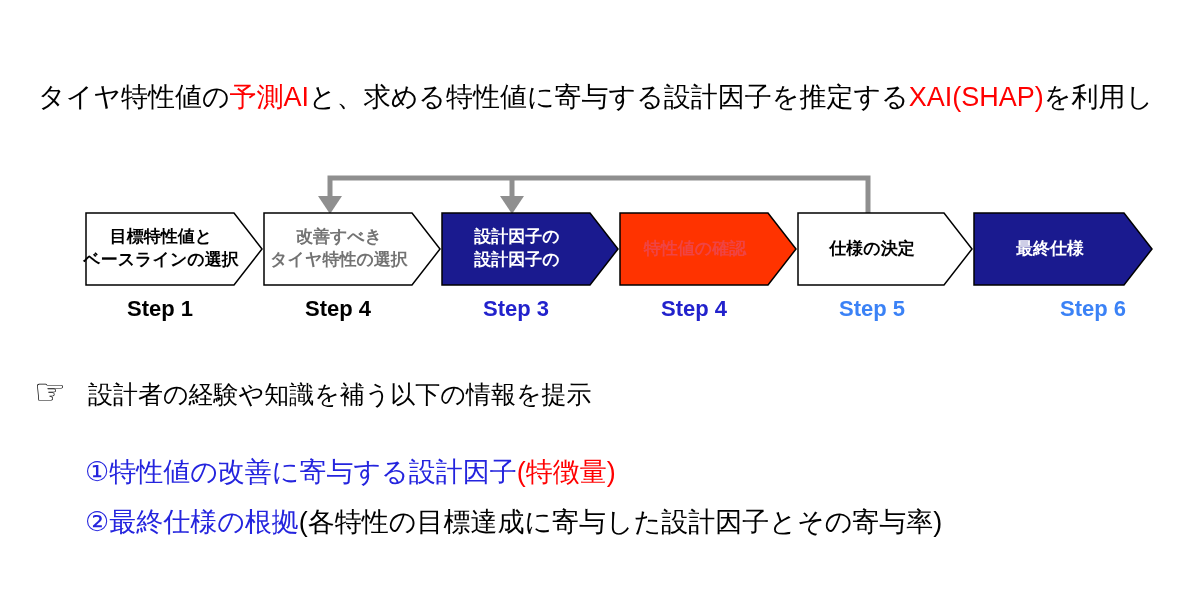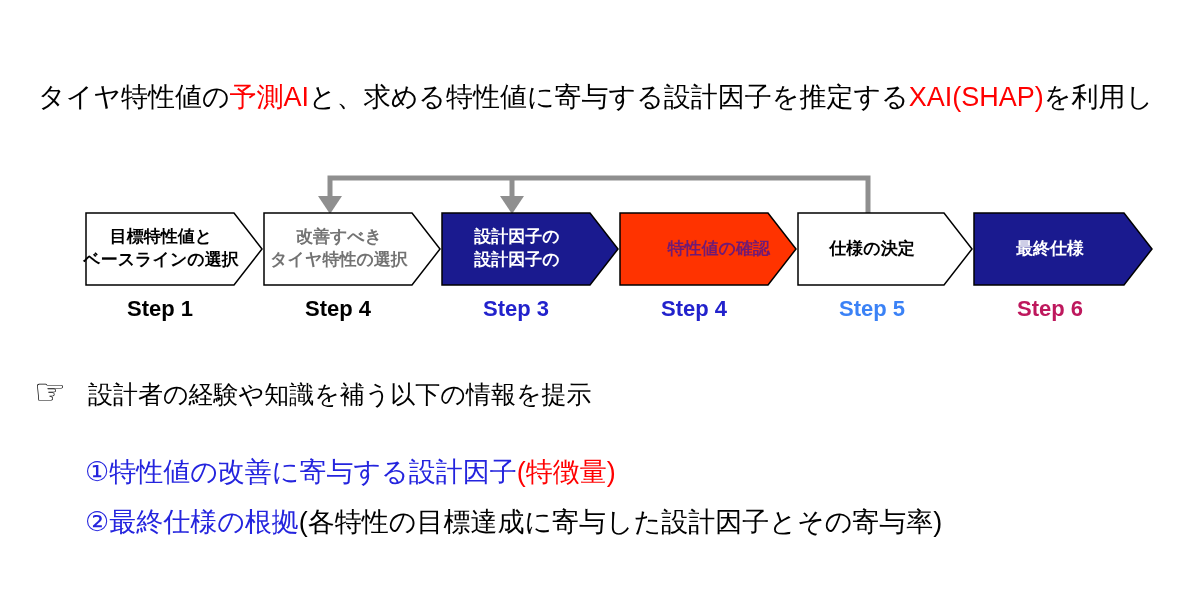--- a/index.html
+++ b/index.html
@@ -64,39 +64,39 @@
     <span>ベースラインの選択</span>
   </div>
   <div class="chev-text" style="left: 264px; width: 150px; color: #737373;">
     <span>改善すべき</span>
     <span>タイヤ特性の選択</span>
   </div>
   <div class="chev-text" style="left: 442px; width: 150px; color: rgb(255, 255, 255);">
     <span>設計因子の</span>
     <span>設計因子の</span>
   </div>
-  <div class="chev-text" style="left: 620px; width: 150px; color: #701a75; align-items: flex-end;">
+  <div class="chev-text" style="left: 620px; width: 150px; color: #ef4444;">
     <span>特性値の確認</span>
     <span></span>
   </div>
   <div class="chev-text" style="left: 798px; width: 148px; color: rgb(0, 0, 0);">
     <span>仕様の決定</span>
     <span></span>
   </div>
   <div class="chev-text" style="left: 974px; width: 152px; color: rgb(255, 255, 255);">
     <span>最終仕様</span>
     <span></span>
   </div>
 
   <div class="step-label" style="left: 86px; color: rgb(0, 0, 0);">Step 1</div>
   <div class="step-label" style="left: 264px; color: rgb(0, 0, 0);">Step 4</div>
   <div class="step-label" style="left: 442px; color: rgb(34, 34, 204);">Step 3</div>
   <div class="step-label" style="left: 620px; color: rgb(34, 34, 204);">Step 4</div>
   <div class="step-label" style="left: 798px; color: #3b82f6;">Step 5</div>
-  <div class="step-label" style="left: 974px; width: 152px; color: #be185d;">Step 6</div>
+  <div class="step-label" style="left: 974px; width: 152px; color: #3b82f6; text-align: right;">Step 6</div>
 
   <div class="pointer-glyph">☞</div>
   <div class="note-intro">設計者の経験や知識を補う以下の情報を提示</div>
   <div class="note-item first">
     <span style="color: rgb(36, 36, 222);">①特性値の改善に寄与する設計因子</span><span style="color: rgb(255, 0, 0);">(特徴量)</span>
   </div>
   <div class="note-item second">
     <span style="color: rgb(36, 36, 222);">②最終仕様の根拠</span><span style="color: rgb(0, 0, 0);">(各特性の目標達成に寄与した設計因子とその寄与率)</span>
   </div>
 

